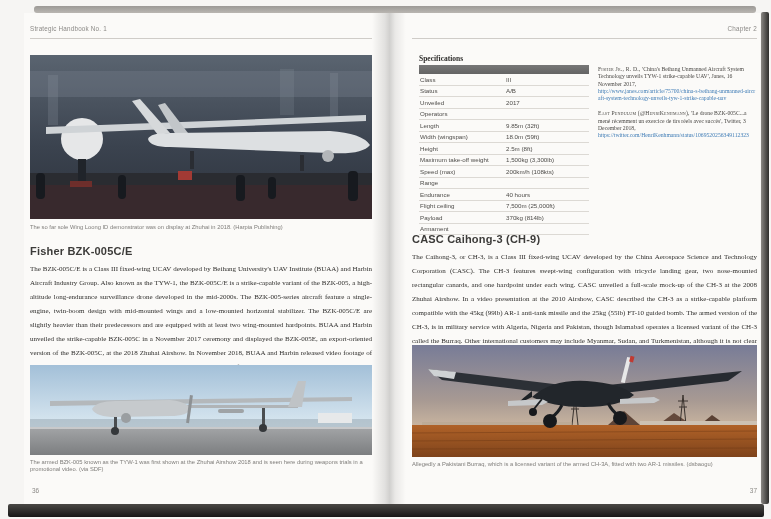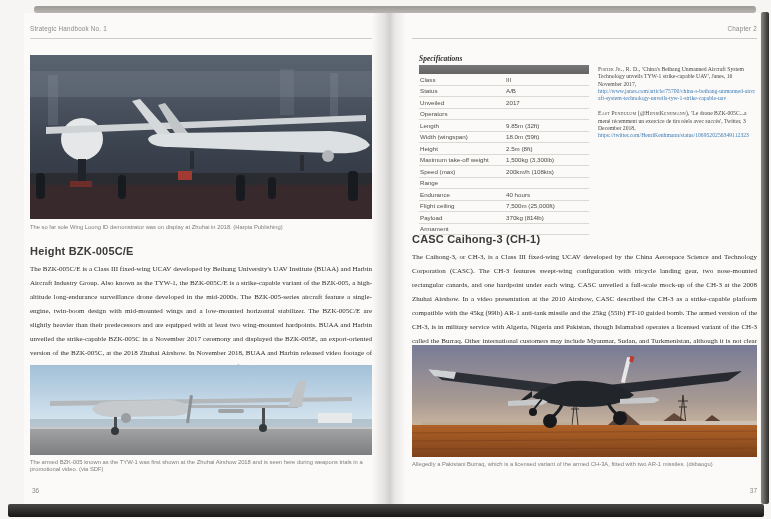--- a/index.html
+++ b/index.html
@@ -26,21 +26,21 @@
   .heading{position:absolute;font-size:11px;font-weight:700;color:#3c3b39;letter-spacing:.2px;}
   .bodytext{position:absolute;font-family:"Liberation Serif",serif;font-size:7px;
     line-height:14px;color:#2e2d2b;text-align:justify;}
   .pagenum{position:absolute;font-size:6.5px;color:#8b8986;}
 
   
   .photo{position:absolute;overflow:hidden;background:#888;}
   .photo svg{display:block;}
 
   
-  .spec-title{position:absolute;font-family:"Liberation Serif",serif;font-style:italic;
+  .spec-title{position:absolute;font-family:"Liberation Serif",serif;
     font-weight:700;font-size:7.5px;color:#2f2e2c;}
   .spec-bar{position:absolute;height:9px;background:linear-gradient(#777,#646464);}
   .spec-table{position:absolute;}
   .spec-row{display:flex;height:10.5px;align-items:center;border-bottom:1px solid #dcd9d4;}
   .spec-label{width:86px;font-size:6.2px;color:#4e4c49;padding-left:1px;}
   .spec-value{font-size:6.2px;color:#4e4c49;}
 
   
   .refs{position:absolute;font-family:"Liberation Serif",serif;font-size:5.7px;
     line-height:7.3px;color:#4a4845;}
@@ -98,21 +98,21 @@
         <rect x="318" y="116" width="10" height="30" rx="4"></rect>
         <rect x="238" y="122" width="8" height="22" rx="4"></rect>
       </g>
 
       <rect x="148" y="116" width="14" height="9" fill="#a23a34"></rect>
       <rect x="40" y="126" width="22" height="6" fill="#7e2f2b" opacity=".8"></rect>
     </svg>
   </div>
   <div class="caption" style="left:30px;top:224px;width:342px;">The so far sole Wing Loong ID demonstrator was on display at Zhuhai in 2018. (Harpia Publishing)</div>
 
-  <div class="heading" style="left:30px;top:245px;">Height BZK-005C/E</div>
+  <div class="heading" style="left:30px;top:245px;">Fisher BZK-005C/E</div>
   <div class="bodytext" style="left:30px;top:262px;width:342px;">The BZK-005C/E is a Class III fixed-wing UCAV developed by Beihang University's UAV Institute (BUAA) and Harbin Aircraft Industry Group. Also known as the TYW-1, the BZK-005C/E is a strike-capable variant of the BZK-005, a high-altitude long-endurance surveillance drone developed in the mid-2000s. The BZK-005-series aircraft feature a single-engine, twin-boom design with mid-mounted wings and a low-mounted horizontal stabilizer. The BZK-005C/E are slightly heavier than their predecessors and are equipped with at least two wing-mounted hardpoints. BUAA and Harbin unveiled the strike-capable BZK-005C in a November 2017 ceremony and displayed the BZK-005E, an export-oriented version of the BZK-005C, at the 2018 Zhuhai Airshow. In November 2018, BUAA and Harbin released video footage of the BZK-005C/E conducting a weapons test with an undetermined type of air-to-ground munition. Although the unarmed BZK-005 is known to be in active service with China's PLA Navy and, potentially, the PLA Air Force, the BZK-005 does not appear to be in service with any domestic or foreign customers as of this writing.</div>
 
   <div class="photo" style="left:30px;top:365px;width:342px;height:90px;">
     <svg width="342" height="90" viewBox="0 0 342 90">
       <defs>
         <linearGradient id="sky2" x1="0" y1="0" x2="0" y2="1">
           <stop offset="0" stop-color="#a3c0d8"></stop>
             <stop offset="1" stop-color="#dae8f1"></stop>
         </linearGradient>
         <linearGradient id="rwy" x1="0" y1="0" x2="0" y2="1">
@@ -210,21 +210,21 @@
         <span class="spec-label">Armament</span>
         <span class="spec-value"></span>
       </div>
     </div>
 
   <div class="refs" style="left:598px;top:66px;width:158px;">
       <p class="ref"><span class="ref-author">Fisher Jr., R. D., </span><span>'China's Beihang Unmanned Aircraft System Technology unveils TYW-1 strike-capable UAV', Janes, 16 November 2017, </span><a class="ref-link">http://www.janes.com/article/75700/china-s-beihang-unmanned-aircraft-system-technology-unveils-tyw-1-strike-capable-uav</a></p>
       <p class="ref"><span class="ref-author">East Pendulum (@HenriKenhmann), </span><span>'Le drone BZK-005C...a mené récemment un exercice de tirs réels avec succès', Twitter, 3 December 2018, </span><a class="ref-link">https://twitter.com/HenriKenhmann/status/1069520256349112323</a></p>
     </div>
 
-  <div class="heading" style="left:412px;top:233px;">CASC Caihong-3 (CH-1)</div>
+  <div class="heading" style="left:412px;top:233px;">CASC Caihong-3 (CH-9)</div>
   <div class="bodytext" style="left:412px;top:250px;width:345px;">The Caihong-3, or CH-3, is a Class III fixed-wing UCAV developed by the China Aerospace Science and Technology Corporation (CASC). The CH-3 features swept-wing configuration with tricycle landing gear, two nose-mounted rectangular canards, and one hardpoint under each wing. CASC unveiled a full-scale mock-up of the CH-3 at the 2008 Zhuhai Airshow. In a video presentation at the 2010 Airshow, CASC described the CH-3 as a strike-capable platform compatible with the 45kg (99lb) AR-1 anti-tank missile and the 25kg (55lb) FT-10 guided bomb. The armed version of the CH-3, is in military service with Algeria, Nigeria and Pakistan, though Islamabad operates a licensed variant of the CH-3 called the Burraq. Other international customers may include Myanmar, Sudan, and Turkmenistan, although it is not clear if the CH-3 is in service in an armed capacity. Chinese commercial mining interests have also used the CH-3 for surveying and mapping missions in Liberia and Zambia.</div>
 
   <div class="photo" style="left:412px;top:345px;width:345px;height:112px;">
     <svg width="345" height="112" viewBox="0 0 345 112">
       <defs>
         <linearGradient id="sky3" x1="0" y1="0" x2="0" y2="1">
           <stop offset="0" stop-color="#787c97"></stop>
             <stop offset=".7" stop-color="#a89a93"></stop>
             <stop offset="1" stop-color="#c7b39f"></stop>
         </linearGradient>

